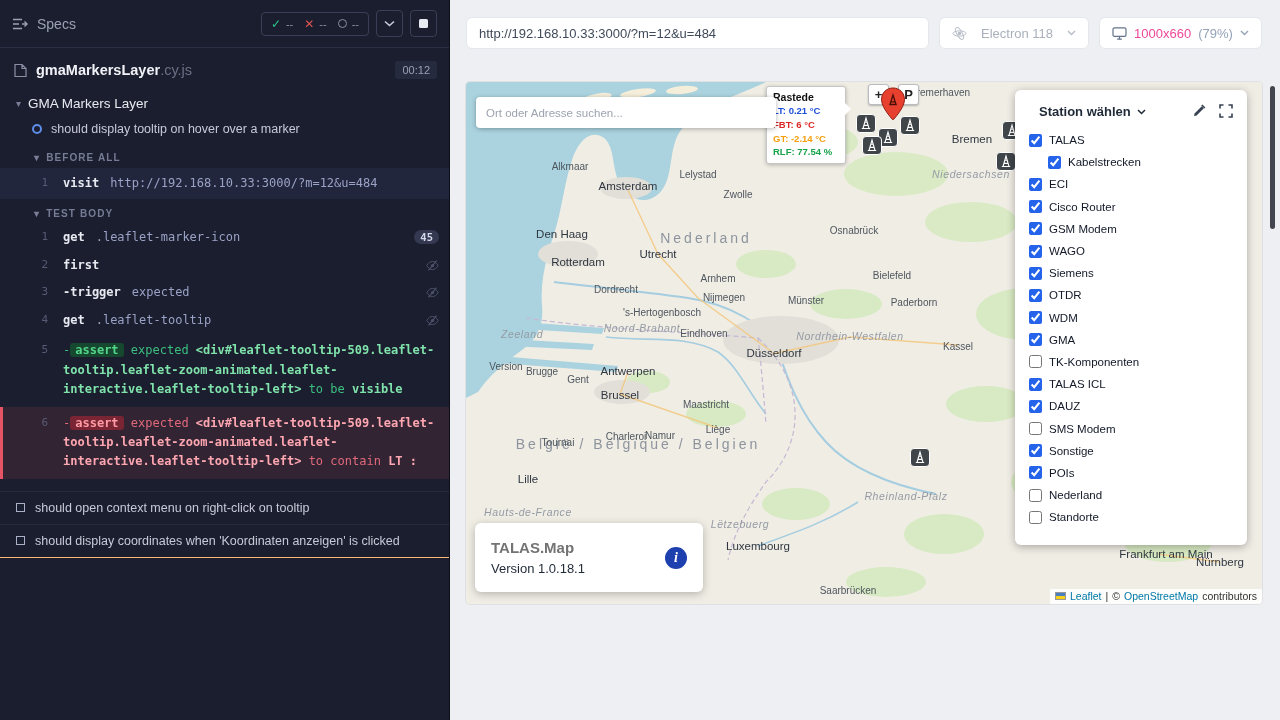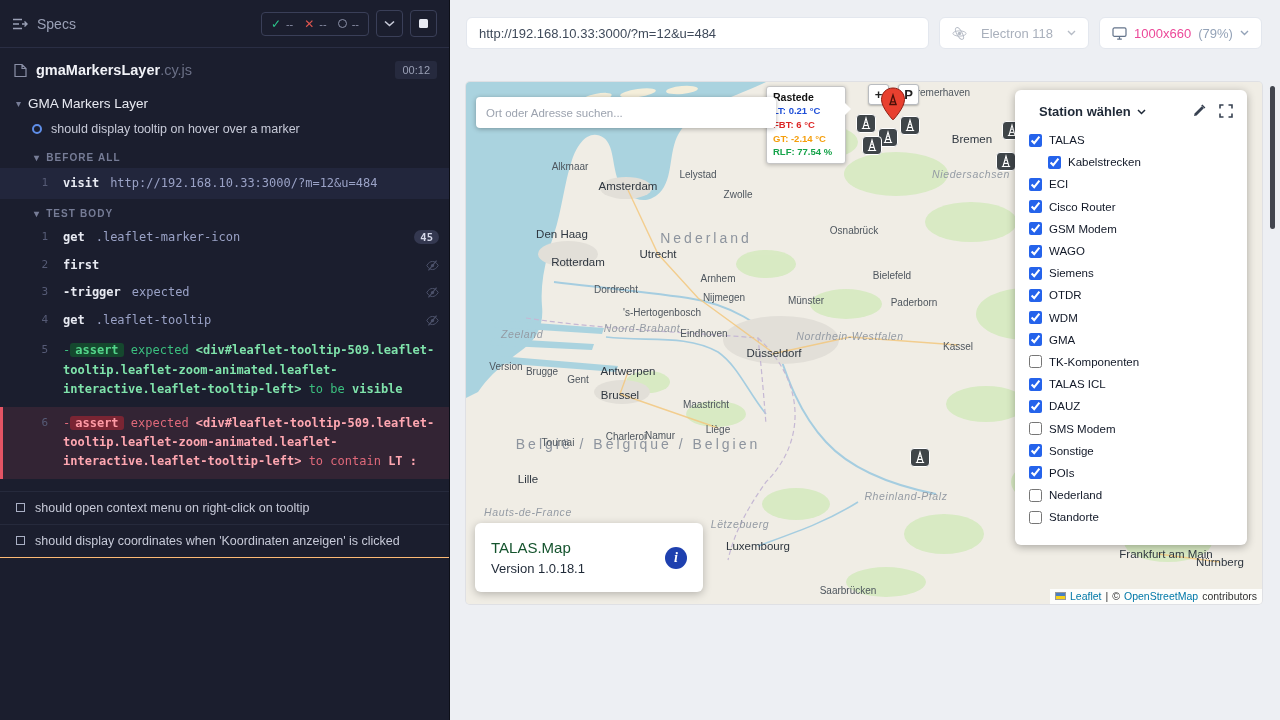--- a/index.html
+++ b/index.html
@@ -109,21 +109,21 @@
   .panel-icons{margin-left:auto;display:flex;gap:13px;align-items:center}
   .panel-icons svg{cursor:pointer}
   .chk-row{display:flex;align-items:center;gap:7px;height:22.2px;cursor:pointer}
   .chk-row.indent{margin-left:19px}
   .chk-row input{width:13px;height:13px;accent-color:#2563eb;cursor:pointer}
   .chk-label{font-size:11.5px;color:#111827}
 
   .about{position:absolute;left:9px;top:441px;width:228px;height:69px;background:#fff;border-radius:6px;
          box-shadow:0 2px 8px rgba(0,0,0,.25);padding:11px 16px;display:flex;align-items:center;
          justify-content:space-between;z-index:25}
-  .about-title{font-size:15px;font-weight:normal;color:#14532d}
+  .about-title{font-size:15px;font-weight:bold;color:#737373}
   .about-version{font-size:13px;color:#1f2937;margin-top:5px}
   .info-icon{width:22px;height:22px;border-radius:50%;background:#1e40af;color:#fff;display:flex;
              align-items:center;justify-content:center;font-family:"Liberation Serif",serif;
              font-style:italic;font-weight:bold;font-size:14px;cursor:pointer}
 
   .attr{position:absolute;right:0;bottom:0;background:rgba(255,255,255,.85);padding:1px 5px 2px 5px;
         font-size:10.5px;color:#333;z-index:20;display:flex;gap:4px;align-items:center}
   .attr .link{color:#0078a8;cursor:pointer}
   .flag{width:11px;height:8px;display:inline-block;background:linear-gradient(#4a7fc1 50%,#f7d117 50%);border:.5px solid #999}
 

